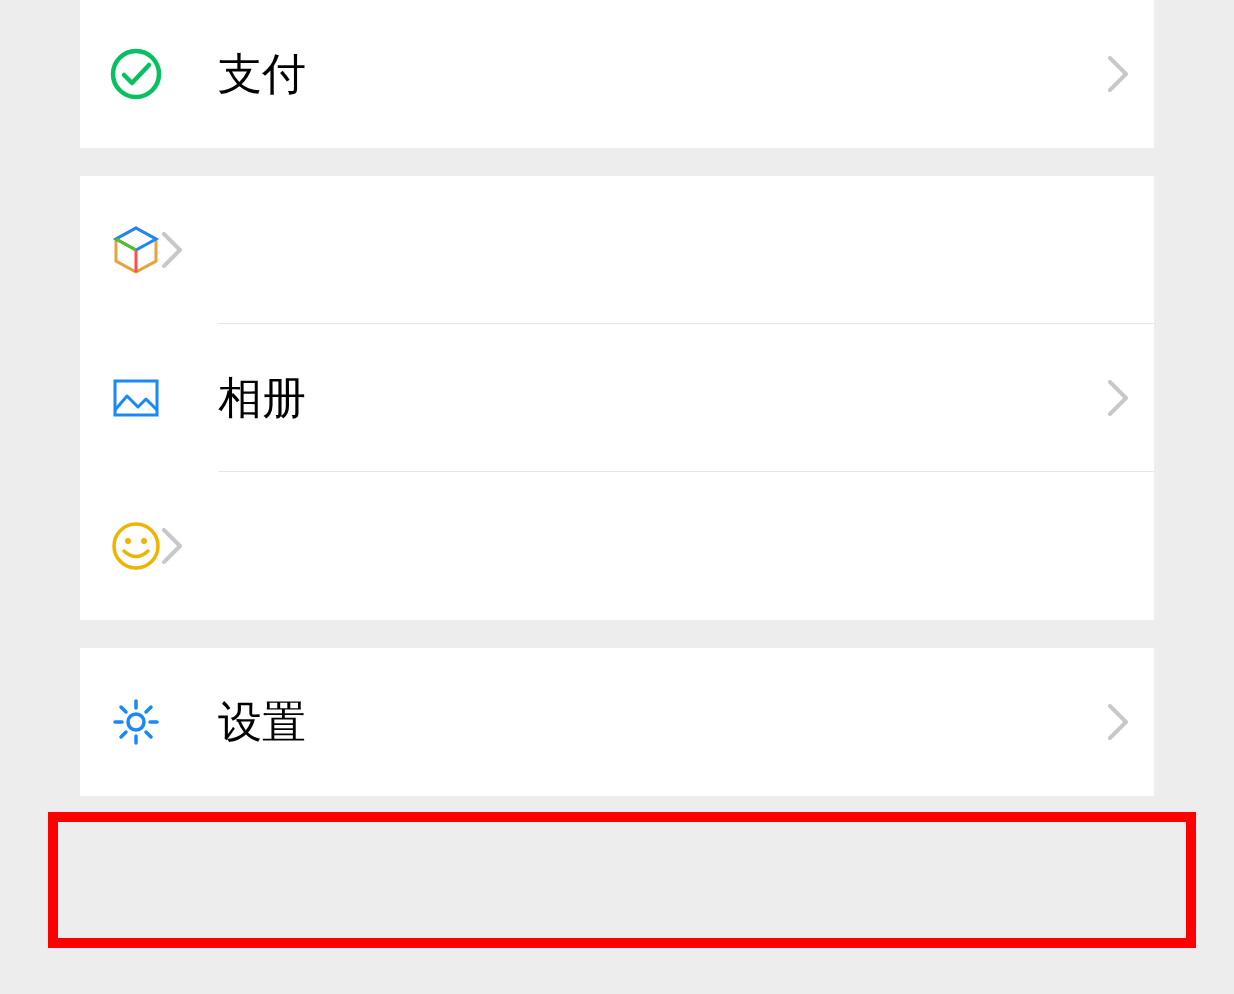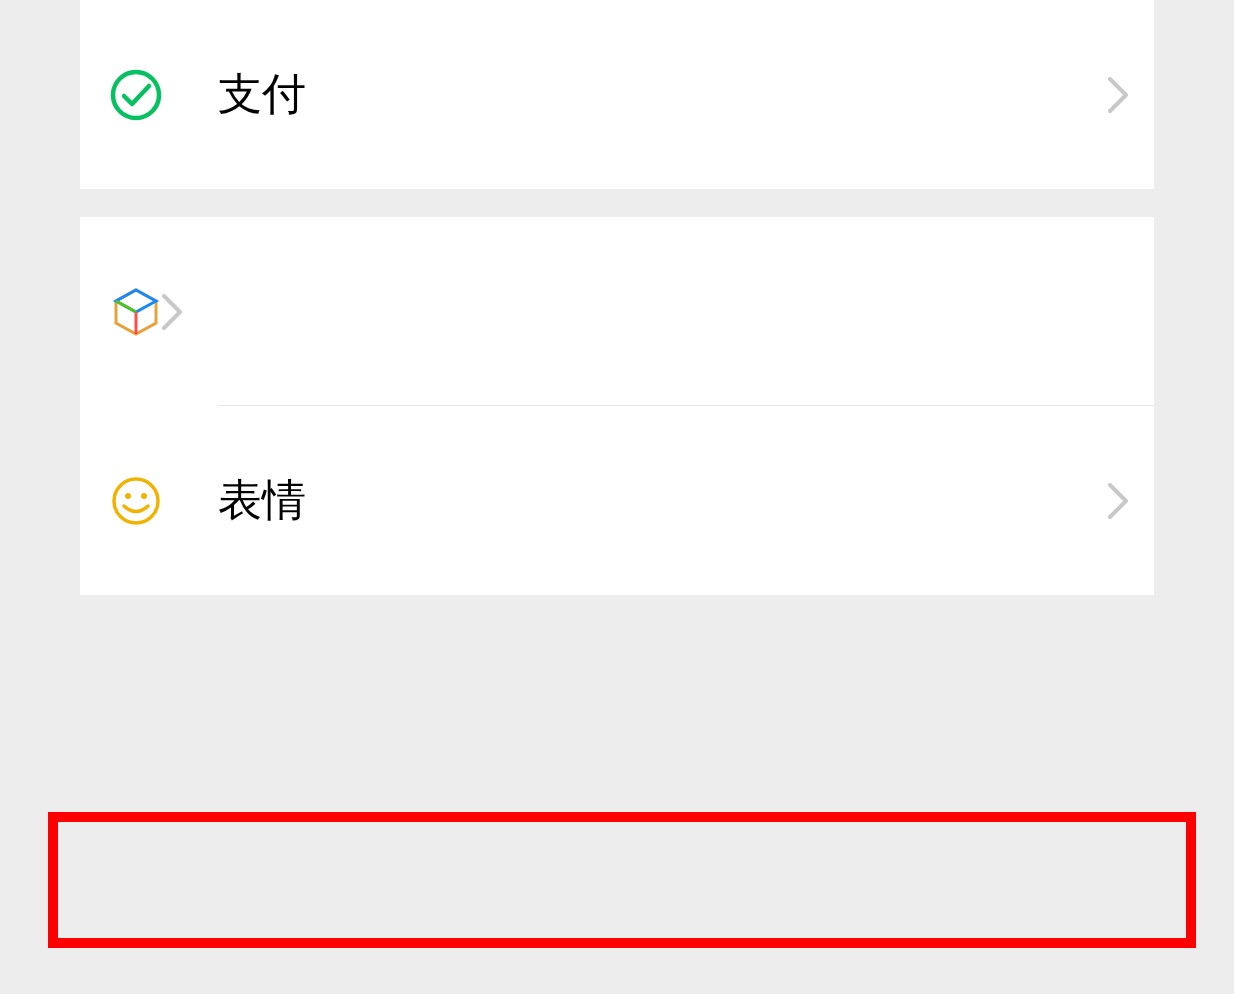--- a/index.html
+++ b/index.html
@@ -12,21 +12,21 @@
     .page {
       padding: 0 80px;
     }
     .group {
       background: #fff;
       margin-bottom: 28px;
     }
     .row {
       display: flex;
       align-items: center;
-      height: 189px;
+      height: 148px;
       padding-left: 30px;
       padding-right: 26px;
       position: relative;
     }
     .icon-wrap {
       width: 52px;
       height: 52px;
       display: flex;
       align-items: center;
       justify-content: center;
@@ -87,36 +87,75 @@
         </svg>
       </span>
       <span class="chevron">
         <svg width="20" height="36" viewBox="0 0 20 36">
             <path d="M2 2 L18 18 L2 34" fill="none" stroke="#c8c8c8" stroke-width="4" stroke-linecap="round" stroke-linejoin="round"></path>
           </svg>
       </span>
       <div class="sep"></div>
     </div>
 
+    <div class="row">
+      <span class="icon-wrap">
+        <svg viewBox="0 0 52 52" width="52" height="52">
+          <rect x="5" y="9" width="42" height="34" fill="none" stroke="#1989FA" stroke-width="3"></rect>
+          <path d="M5 38 L17 24 L28 35 L36 27 L47 38" fill="none" stroke="#1989FA" stroke-width="3" stroke-linejoin="round"></path>
+        </svg>
+      </span>
+      <span class="label">相册</span>
+      <span class="chevron">
+        <svg width="20" height="36" viewBox="0 0 20 36">
+            <path d="M2 2 L18 18 L2 34" fill="none" stroke="#c8c8c8" stroke-width="4" stroke-linecap="round" stroke-linejoin="round"></path>
+          </svg>
+      </span>
+      <div class="sep"></div>
+    </div>
 
 
     <div class="row">
       <span class="icon-wrap">
         <svg viewBox="0 0 52 52" width="52" height="52">
           <circle cx="26" cy="26" r="22" fill="none" stroke="#F2B200" stroke-width="3.5"></circle>
           <circle cx="18" cy="21" r="3" fill="#F2B200"></circle>
           <circle cx="34" cy="21" r="3" fill="#F2B200"></circle>
           <path d="M14 31 Q26 42 38 31" fill="none" stroke="#F2B200" stroke-width="3.5" stroke-linecap="round"></path>
         </svg>
       </span>
-      <span class="label">表情</span>
       <span class="chevron">
         <svg width="20" height="36" viewBox="0 0 20 36">
             <path d="M2 2 L18 18 L2 34" fill="none" stroke="#c8c8c8" stroke-width="4" stroke-linecap="round" stroke-linejoin="round"></path>
           </svg>
       </span>
     </div>
   </div>
 
+  <div class="group">
+    <div class="row">
+      <span class="icon-wrap">
+        <svg viewBox="0 0 52 52" width="52" height="52">
+          <circle cx="26" cy="26" r="8" fill="none" stroke="#1989FA" stroke-width="3.5"></circle>
+          <g stroke="#1989FA" stroke-width="3.5" stroke-linecap="round">
+            <path d="M26 5 L26 12"></path>
+              <path d="M26 40 L26 47"></path>
+            <path d="M5 26 L12 26"></path>
+              <path d="M40 26 L47 26"></path>
+            <path d="M11 11 L16 16"></path>
+              <path d="M36 36 L41 41"></path>
+            <path d="M41 11 L36 16"></path>
+              <path d="M16 36 L11 41"></path>
+          </g>
+        </svg>
+      </span>
+      <span class="label">设置</span>
+      <span class="chevron">
+        <svg width="20" height="36" viewBox="0 0 20 36">
+            <path d="M2 2 L18 18 L2 34" fill="none" stroke="#c8c8c8" stroke-width="4" stroke-linecap="round" stroke-linejoin="round"></path>
+          </svg>
+      </span>
+    </div>
+  </div>
 
 </div>
 
 <div class="highlight-box" style="left:48px; top:812px; width:1148px; height:136px;"></div>
 
 </body></html>

